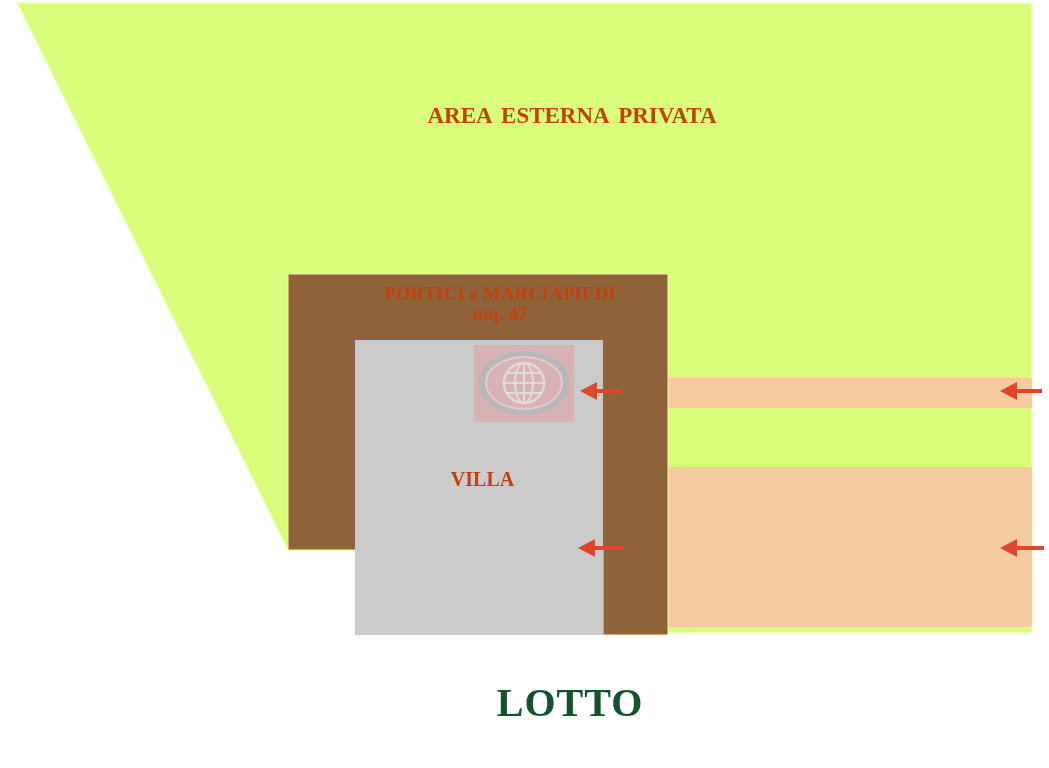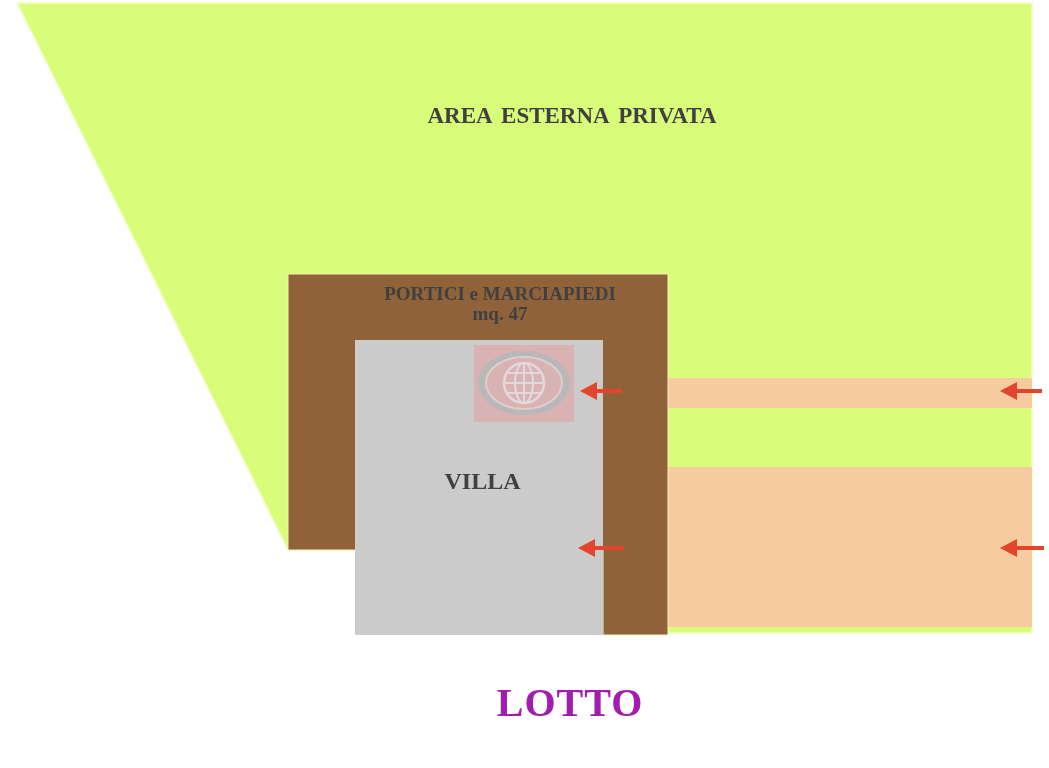--- a/index.html
+++ b/index.html
@@ -1,24 +1,24 @@
 <!DOCTYPE html>
 <html><head>
 <meta charset="utf-8">
 <style>
   html, body { margin: 0; padding: 0; background: #ffffff; }
   body { width: 1049px; height: 768px; position: relative; overflow: hidden;
          font-family: "Liberation Serif", "DejaVu Serif", serif; }
   #canvas { position: absolute; left: 0; top: 0; width: 1049px; height: 768px; }
-  .label { position: absolute; text-align: center; font-weight: bold; color: #404040; line-height: 1.15; white-space: nowrap; }
+  .label { position: absolute; text-align: center; font-weight: bold; color: #c2410c; line-height: 1.15; white-space: nowrap; }
   #area-label { left: 372px; top: 103px; width: 400px; font-size: 23px; }
   #area-label .l1 { word-spacing: 4px; }
   #portici-label { left: 350px; top: 284px; width: 300px; font-size: 19px; line-height: 20px; }
-  #villa-label { left: 400px; top: 468px; width: 165px; font-size: 24px; }
-  #lotto-label { left: 450px; top: 680px; width: 240px; font-size: 40px; color: #a21caf; letter-spacing: 1px; }
+  #villa-label { left: 400px; top: 468px; width: 165px; font-size: 20px; }
+  #lotto-label { left: 450px; top: 680px; width: 240px; font-size: 40px; color: #14532d; letter-spacing: 1px; }
   #watermark { position: absolute; left: 474px; top: 345px; width: 100px; height: 77px; opacity: 0.55; }
 </style>
 </head>
 <body>
 
 <svg id="canvas" viewBox="0 0 1049 768" xmlns="http://www.w3.org/2000/svg">
 
   <polygon points="17,3 1032,3 1032,633 668,633 668,550 288,550" fill="#d9fc7a" stroke="#f2ffc8" stroke-width="1.5"></polygon>
 
   <rect x="668" y="378" width="364" height="30" fill="#f6cb9f"></rect>

